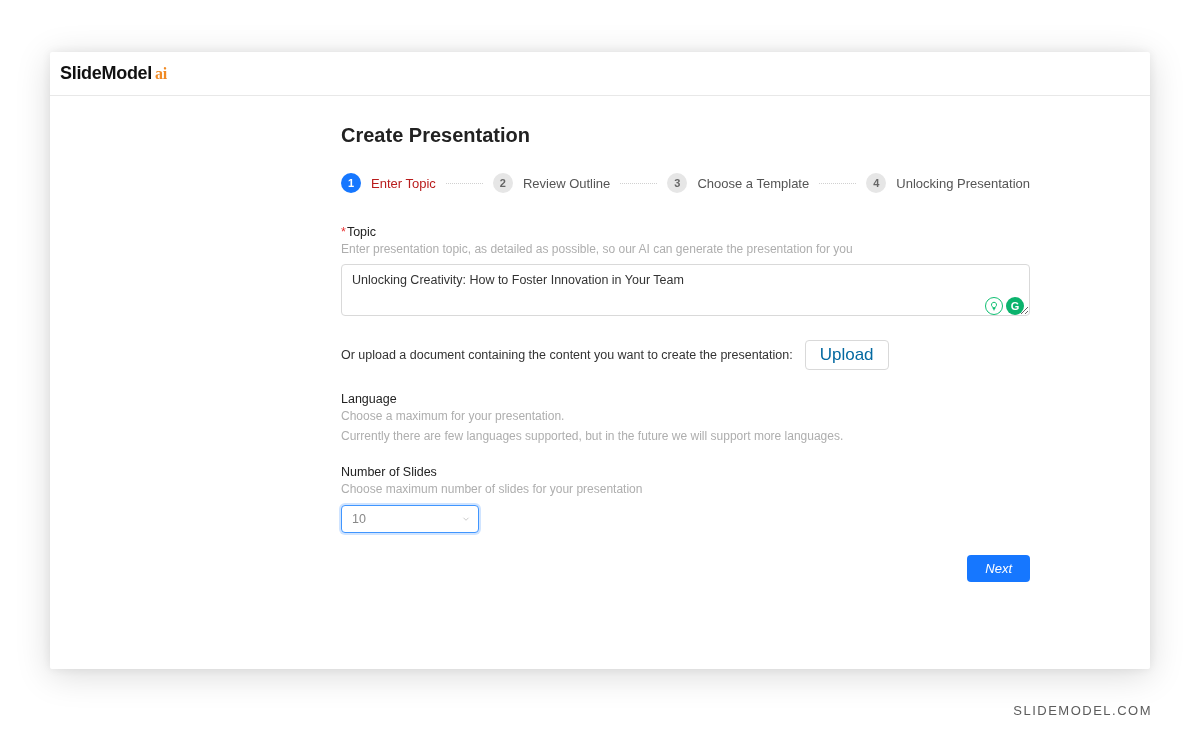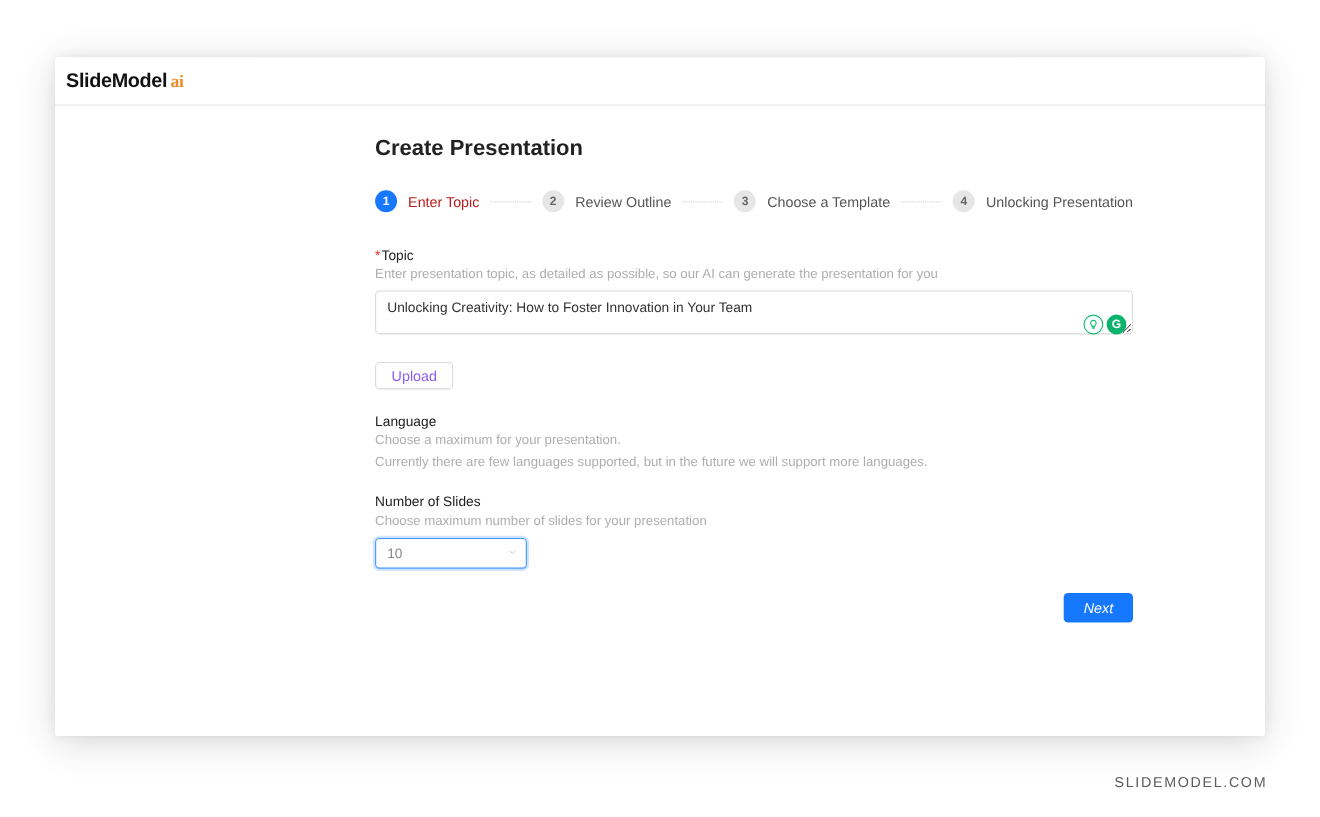--- a/index.html
+++ b/index.html
@@ -115,21 +115,21 @@
     margin-bottom: 6px;
     line-height: 1.45;
   }
 
   .topic-box {
     position: relative;
     width: 689px;
   }
   .topic-input {
     width: 100%;
-    height: 40px;
+    height: 52px;
     border: 1px solid #d9d9d9;
     border-radius: 4px;
     padding: 8px 70px 8px 10px;
     font-size: 12.5px;
     color: #333;
     font-family: inherit;
     resize: vertical;
   }
 
   .topic-badges {
@@ -158,22 +158,22 @@
     font-size: 12.5px;
     color: #333;
     margin-top: 14px;
     margin-bottom: 22px;
   }
   .upload-btn {
     border: 1px solid #d9d9d9;
     background: #fff;
     border-radius: 4px;
     padding: 4px 14px;
-    font-size: 13px;
-    color: #8b5cf6;
+    font-size: 17px;
+    color: #0369a1;
     cursor: pointer;
     font-family: inherit;
   }
 
   .select {
     position: relative;
     width: 138px;
   }
   .select select {
     width: 100%;
@@ -283,20 +283,21 @@
               </svg>
             </div>
             <div class="badge gram">
               <span>G</span>
             </div>
           </div>
         </div>
       </div>
 
       <div class="upload-row">
+        <span>Or upload a document containing the content you want to create the presentation:</span>
         <button class="upload-btn">Upload</button>
       </div>
 
       <div class="field-group">
         <label class="field-label">Language</label>
         <div class="field-help">Choose a maximum for your presentation.</div>
         <div class="field-help" style="margin-top:-4px">Currently there are few languages supported, but in the future we will support more languages.</div>
       </div>
 
       <div class="field-group">

